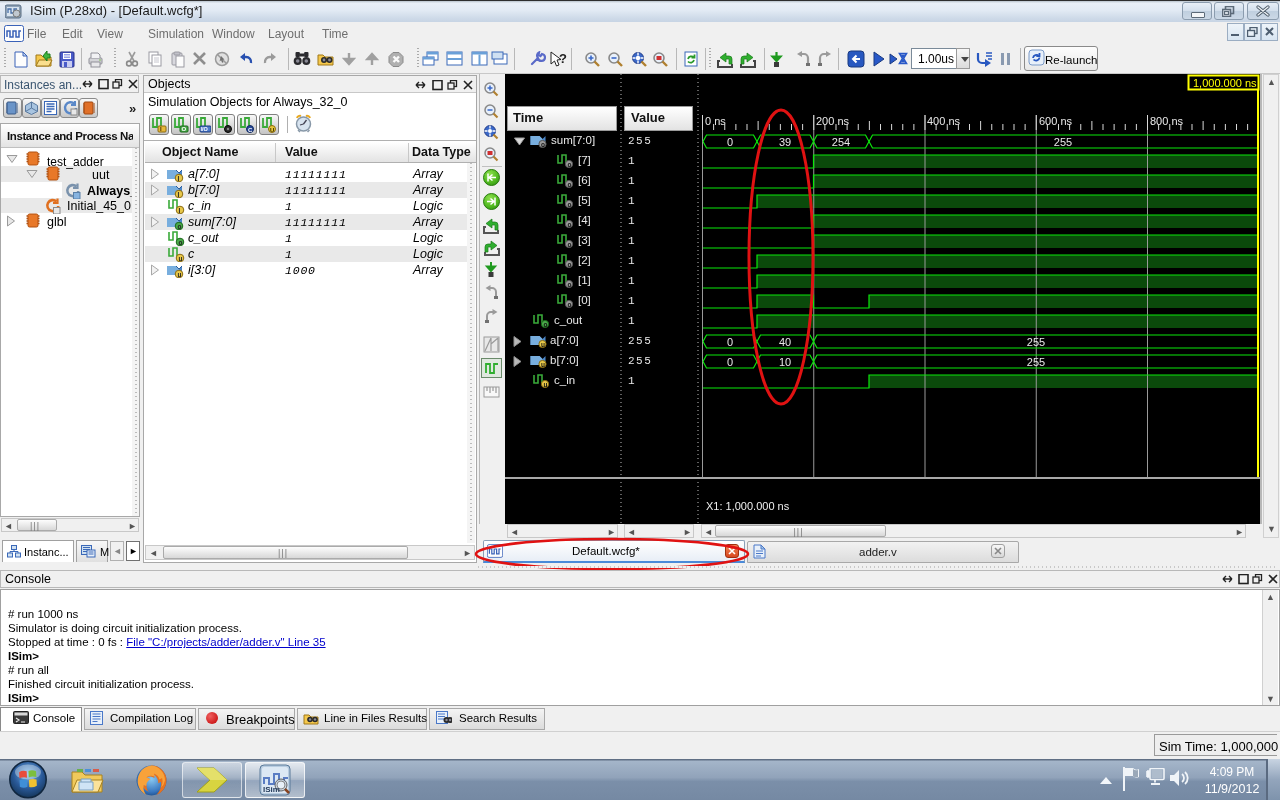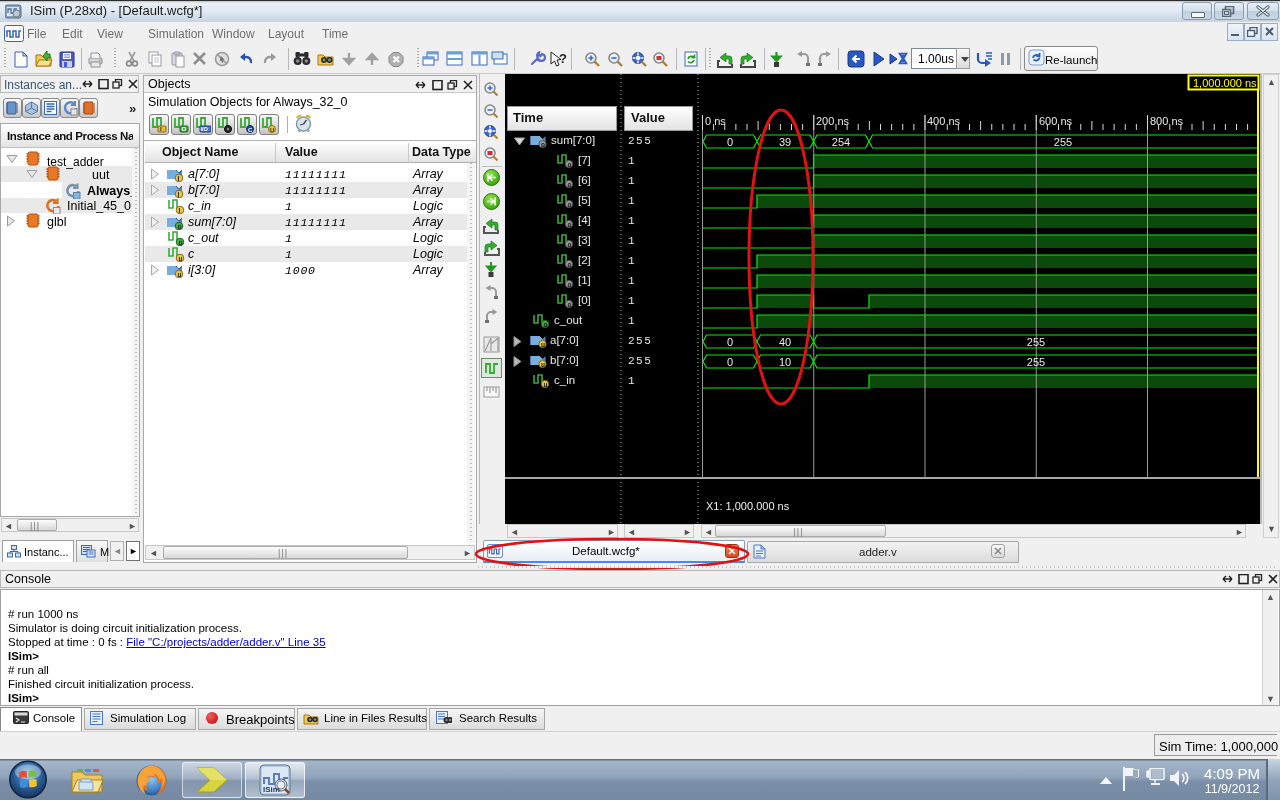--- a/index.html
+++ b/index.html
@@ -876,21 +876,21 @@
     <rect x="0.5" y="0.5" width="15" height="12" rx="1" fill="#3a3a3a" stroke="#222"></rect>
     <rect x="1.5" y="1.5" width="13" height="3" fill="#d8d8d8"></rect>
     <path d="M3 7 l3 2 -3 2 M8 11 h4" stroke="#e8e8e8" stroke-width="1.2" fill="none"></path>
   </svg>
 <div class="ab" style="left:33px;top:712px;font-size:11.5px;color:#000;">Console</div>
 <div class="ab" style="left:84px;top:708px;width:112px;height:22px;background:linear-gradient(#f4f4f4,#dcdcdc);border:1px solid #a8a8a8;box-sizing:border-box;"></div>
 <svg class="ab" style="left:90px;top:711px" width="15" height="14">
     <rect x="0.5" y="0.5" width="12" height="13" fill="#e8f0fa" stroke="#4a78c8"></rect>
     <path d="M2.5 3 h8 M2.5 5.5 h8 M2.5 8 h8 M2.5 10.5 h5" stroke="#4a78c8" stroke-width="1.2"></path>
   </svg>
-<div class="ab" style="left:110px;top:712px;font-size:11.5px;color:#000;">Simulation Log</div>
+<div class="ab" style="left:110px;top:712px;font-size:11.5px;color:#000;">Compilation Log</div>
 <div class="ab" style="left:198px;top:708px;width:97px;height:22px;background:linear-gradient(#f4f4f4,#dcdcdc);border:1px solid #a8a8a8;box-sizing:border-box;"></div>
 <div class="ab" style="left:206px;top:712px;width:12px;height:12px;border-radius:50%;background:radial-gradient(circle at 35% 35%, #f06060, #c00000);"></div>
 <div class="ab" style="left:226px;top:712px;font-size:13px;color:#000;">Breakpoints</div>
 <div class="ab" style="left:297px;top:708px;width:130px;height:22px;background:linear-gradient(#f4f4f4,#dcdcdc);border:1px solid #a8a8a8;box-sizing:border-box;"></div>
 <svg class="ab" style="left:303px;top:711px" width="17" height="15">
     <path d="M1 13 v-9 h5 l2 2 h7 v7 z" fill="#f5c84c" stroke="#a07818"></path>
     <circle cx="7" cy="8.5" r="2.8" fill="#2a2a2a"></circle>
     <circle cx="12" cy="8.5" r="2.8" fill="#2a2a2a"></circle>
     <circle cx="7" cy="8.5" r="1.2" fill="#8a8a96"></circle>
     <circle cx="12" cy="8.5" r="1.2" fill="#8a8a96"></circle>
@@ -971,17 +971,17 @@
 <svg class="ab" style="left:1146px;top:768px" width="19" height="22">
     <rect x="4" y="0.5" width="14" height="11" rx="1" fill="none" stroke="#f0f4f8" stroke-width="1.6"></rect>
     <rect x="5.5" y="2" width="11" height="8" fill="#aebccc"></rect>
     <path d="M9 11.5 v3 M5 16 h9" stroke="#f0f4f8" stroke-width="1.8"></path>
     <path d="M1 3 v6 M1 3 h2 v6 h-2" stroke="#f0f4f8" stroke-width="1.6" fill="#f0f4f8"></path>
   </svg>
 <svg class="ab" style="left:1169px;top:768px" width="20" height="20">
     <path d="M1 7 h4 l5 -5 v16 l-5 -5 h-4 z" fill="#f0f4f8"></path>
     <path d="M13 6 a5 5 0 0 1 0 8 M16 4 a8 8 0 0 1 0 12" stroke="#f0f4f8" stroke-width="1.8" fill="none"></path>
   </svg>
-<div class="ab" style="left:1203px;top:765px;width:58px;text-align:center;font-size:15px;color:#fff;">4:09 PM</div>
+<div class="ab" style="left:1203px;top:765px;width:58px;text-align:center;font-size:12px;color:#fff;">4:09 PM</div>
 <div class="ab" style="left:1197px;top:782px;width:70px;text-align:center;font-size:12.5px;color:#fff;">11/9/2012</div>
 <div class="ab" style="left:1266px;top:759px;width:14px;height:41px;background:linear-gradient(#c8d4e2,#93a5bc 50%,#7e93ac);border-left:2px solid #5a6a80;box-sizing:border-box;"></div>
 <div class="ab" style="left:1260px;top:74px;width:2px;height:450px;background:#b8b8b8;"></div>
 <div class="ab" style="left:478px;top:564px;width:800px;height:5px;background-image:repeating-linear-gradient(90deg,#c8c8c8 0 1px,#f0f0f0 1px 4px);background-size:100% 2px;background-position:0 1.5px;background-repeat:no-repeat;"></div>
 
 </body></html>

